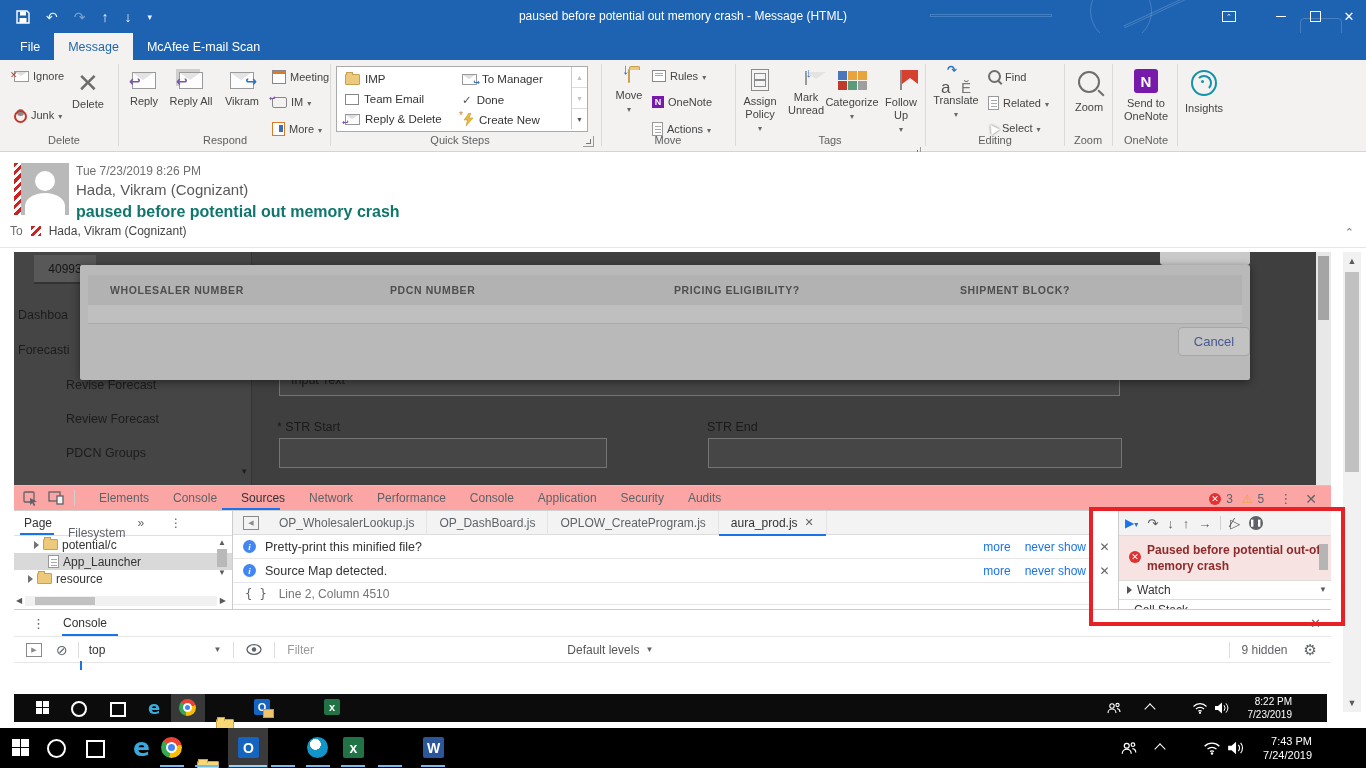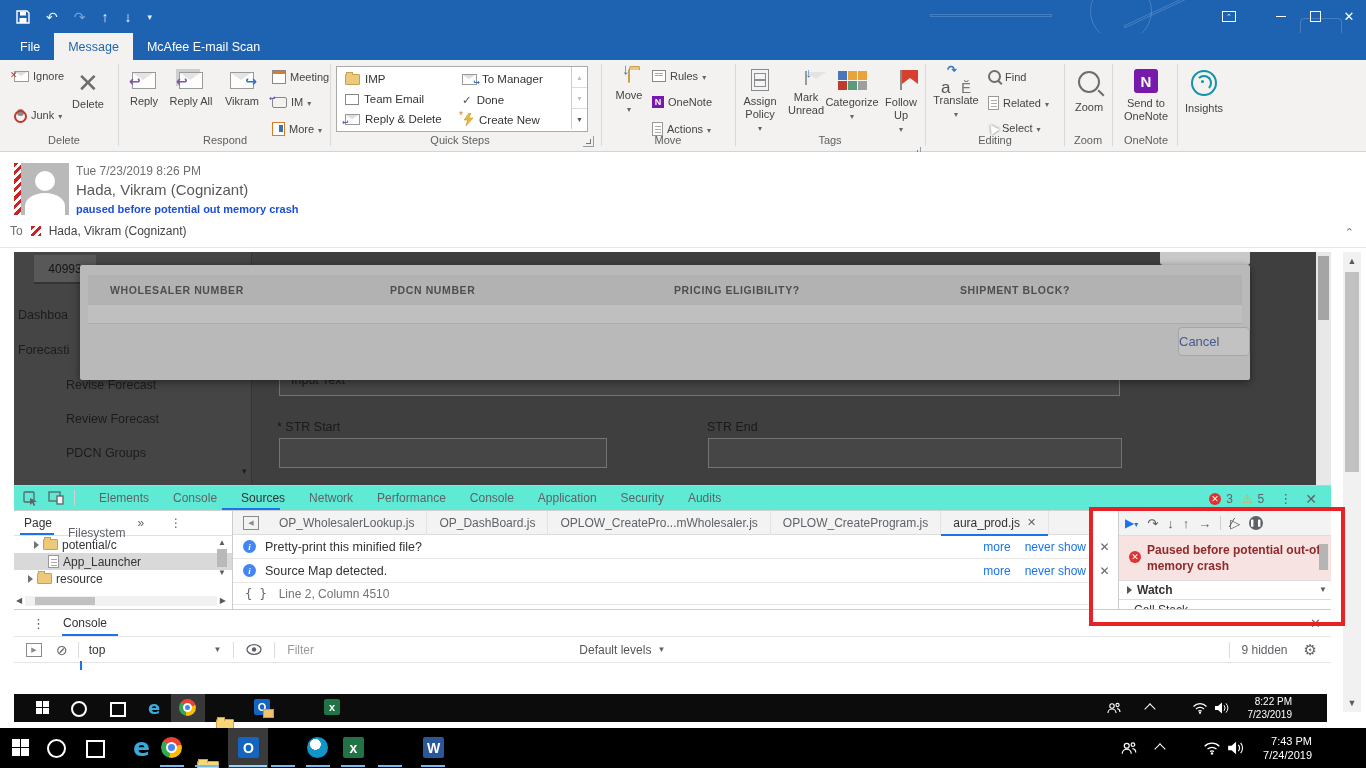--- a/index.html
+++ b/index.html
@@ -127,20 +127,21 @@
           <path d="M1 1h10l2 2v10H1z" fill="none" stroke="#fff" stroke-width="1.4"></path>
           <rect x="4" y="1.5" width="6" height="4" fill="#fff"></rect>
           <rect x="3.5" y="8" width="7" height="5" fill="#fff"></rect>
         </svg>
       <span class="tbic">↶</span>
       <span class="tbic dim">↷</span>
       <span class="tbic">↑</span>
       <span class="tbic">↓</span>
       <span class="tbic" style="font-size:9px;">▾</span>
     </div>
+    <div class="a wtitle" style="left:0;right:0;top:9px;text-align:center;">paused before potential out memory crash - Message (HTML)</div>
     <div class="a fx" style="right:0;top:0;height:33px;">
       <div class="winbtn" style="margin-right:18px;">
           <span style="border:1px solid #fff;width:12px;height:9px;display:inline-flex;align-items:center;justify-content:center;font-size:7px;">⌃</span>
         </div>
       <div class="winbtn">
           <span style="width:10px;border-top:1px solid #fff;display:inline-block;"></span>
         </div>
       <div class="winbtn">
           <span style="width:9px;height:9px;border:1px solid #fff;display:inline-block;"></span>
         </div>
@@ -367,21 +368,21 @@
       <span class="insight" style="margin:2px 0 6px;"></span>
       <span>Insights</span>
     </div>
   </div>
 
   <div class="a" style="left:0;top:152px;width:1366px;height:96px;background:#fff;border-bottom:1px solid #e6e6e6;box-sizing:border-box;">
     <div class="a stripe" style="left:14px;top:11px;width:7px;height:52px;"></div>
     <div class="a avatar" style="left:21px;top:11px;width:48px;height:52px;"></div>
     <div class="a" style="left:76px;top:12px;font-size:12px;color:#6e6e6e;">Tue 7/23/2019 8:26 PM</div>
     <div class="a" style="left:76px;top:29px;font-size:15px;color:#595959;">Hada, Vikram (Cognizant)</div>
-    <div class="a" style="left:76px;top:51px;font-size:11px;font-weight:bold;color:#1d4ed8;">paused before potential out memory crash</div>
+    <div class="a" style="left:76px;top:51px;font-size:16px;font-weight:bold;color:#0f766e;">paused before potential out memory crash</div>
     <div class="a fx" style="left:10px;top:72px;gap:8px;">
       <span style="font-size:12px;color:#6e6e6e;">To</span>
       <span class="stripe" style="width:10px;height:10px;display:inline-block;"></span>
       <span style="font-size:12px;color:#444;">Hada, Vikram (Cognizant)</span>
     </div>
     <div class="a" style="right:12px;top:74px;color:#777;font-size:11px;">⌃</div>
   </div>
 
   <div class="a webpage">
 
@@ -406,33 +407,33 @@
     <div class="a" style="left:1146px;top:0;width:90px;height:13px;background:#c9c9c9;border-radius:0 0 3px 3px;"></div>
 
     <div class="a modal" style="left:66px;top:13px;width:1170px;height:115px;">
       <div class="a" style="left:8px;right:8px;top:10px;height:30px;background:#b2b2b2;border-bottom:1px solid #9b9b9b;">
         <span class="a mhead" style="left:22px;top:9px;">WHOLESALER NUMBER</span>
         <span class="a mhead" style="left:302px;top:9px;">PDCN NUMBER</span>
         <span class="a mhead" style="left:586px;top:9px;">PRICING ELIGIBILITY?</span>
         <span class="a mhead" style="left:872px;top:9px;">SHIPMENT BLOCK?</span>
       </div>
       <div class="a" style="left:8px;right:8px;top:40px;height:18px;background:#bfbfbf;border-bottom:1px solid #ababab;"></div>
-      <div class="a" style="left:1098px;top:62px;width:70px;height:27px;background:#c2c2c2;border:1px solid #a6a6a6;border-radius:4px;display:flex;align-items:center;">
+      <div class="a" style="left:1098px;top:62px;width:70px;height:27px;background:#c2c2c2;border:1px solid #a6a6a6;border-radius:4px;display:flex;align-items:center;justify-content:center;">
         <span style="color:#47598f;font-size:13px;">Cancel</span>
       </div>
     </div>
 
     <div class="a" style="right:0;top:0;width:15px;height:233px;background:#e8e8e8;">
       <div class="thumb" style="position:absolute;left:2px;top:4px;width:11px;height:64px;background:#a5a5a5;"></div>
     </div>
   </div>
 
   <div class="a devtools">
 
-    <div class="a fx" style="left:0;top:0;width:1317px;height:25px;background:#5eead4;border-bottom:1px solid #d0d0d0;box-sizing:border-box;">
+    <div class="a fx" style="left:0;top:0;width:1317px;height:25px;background:#fca5a5;border-bottom:1px solid #d0d0d0;box-sizing:border-box;">
       <svg width="15" height="15" viewBox="0 0 15 15" style="margin-left:9px;">
           <rect x="1" y="1" width="10" height="10" rx="1" fill="none" stroke="#5f6368" stroke-width="1.3"></rect>
           <polygon points="7,7 14,10.5 10.8,11.3 12.3,14.3 10.8,15 9.3,12 7,14" fill="#5f6368"></polygon>
         </svg>
       <svg width="16" height="14" viewBox="0 0 16 14" style="margin-left:10px;">
           <rect x="1" y="1" width="11" height="9" fill="none" stroke="#5f6368" stroke-width="1.3"></rect>
           <rect x="9" y="5" width="6" height="8" fill="#f3f3f3" stroke="#5f6368" stroke-width="1.3"></rect>
         </svg>
       <span style="width:1px;height:16px;background:#d0d0d0;margin:0 12px 0 10px;"></span>
       <span class="dtab" style="padding:0 12px;">Elements</span>
@@ -490,21 +491,20 @@
             <div class="thumb" style="position:absolute;left:10px;top:1px;width:60px;height:8px;"></div>
           </div>
         <span class="sarrow">▶</span>
       </div>
     </div>
 
     <div class="a fx" style="left:219px;top:25px;width:857px;height:24px;background:#f3f3f3;border-bottom:1px solid #ddd;box-sizing:border-box;">
       <span style="width:14px;height:12px;border:1px solid #8a8a8a;margin:0 8px 0 10px;display:inline-flex;align-items:center;color:#8a8a8a;font-size:7px;justify-content:center;">◀</span>
       <span class="ftab">OP_WholesalerLookup.js</span>
       <span class="ftab">OP_DashBoard.js</span>
-      <span class="ftab">OPLOW_CreatePro...mWholesaler.js</span>
       <span class="ftab">OPLOW_CreateProgram.js</span>
       <span class="ftab" style="position:relative;color:#333;gap:7px;">
         <span>aura_prod.js</span>
         <span class="ico-g" style="font-size:11px;">✕</span>
         <span class="blueline" style="position:absolute;left:0;right:0;bottom:-1px;"></span>
       </span>
     </div>
 
     <div class="a fx" style="left:219px;top:49px;width:857px;height:24px;border-bottom:1px solid #e6e6e6;box-sizing:border-box;">
       <span class="infoi" style="margin:0 9px 0 10px;">i</span>
@@ -545,21 +545,21 @@
       <div class="pausedbox" style="height:44px;position:relative;">
         <span class="errdot" style="position:absolute;left:10px;top:15px;">✕</span>
         <div class="pausedtx" style="position:absolute;left:28px;top:6px;">
           <div>Paused before potential out-of-</div>
           <div>memory crash</div>
         </div>
         <div class="thumb" style="position:absolute;right:3px;top:8px;width:9px;height:26px;background:#b5b5b5;"></div>
       </div>
       <div class="fx" style="height:18px;border-top:1px solid #ddd;border-bottom:1px solid #ddd;gap:5px;padding-left:8px;position:relative;">
         <span class="twisty" style="border-left-color:#555;"></span>
-        <span style="font-size:12px;color:#333;font-weight:bold;">Watch</span>
+        <span style="font-size:12px;color:#333;">Watch</span>
         <span class="sarrow" style="position:absolute;right:4px;">▼</span>
       </div>
       <div style="height:10px;overflow:hidden;padding-left:15px;">
         <span style="font-size:12px;color:#333;">Call Stack</span>
       </div>
     </div>
 
     <div class="a" style="left:0;top:123px;width:1317px;height:64px;border-top:1px solid #ccc;box-sizing:border-box;background:#fff;">
       <div class="fx" style="height:26px;position:relative;">
         <span class="ico-g" style="margin-left:18px;font-size:13px;">⋮</span>
@@ -575,21 +575,21 @@
           <span style="font-size:12px;color:#333;">top</span>
           <span class="ico-g" style="font-size:8px;">▼</span>
         </span>
         <span style="width:1px;height:16px;background:#ddd;margin:0 12px;"></span>
         <svg width="16" height="11" viewBox="0 0 16 11">
             <ellipse cx="8" cy="5.5" rx="7" ry="4.8" fill="none" stroke="#5f6368" stroke-width="1.3"></ellipse>
             <circle cx="8" cy="5.5" r="2.2" fill="#5f6368"></circle>
           </svg>
         <span style="width:1px;height:16px;background:#ddd;margin:0 12px;"></span>
         <span style="font-size:12px;color:#9a9a9a;width:280px;">Filter</span>
-        <span class="fx" style="gap:6px;margin-left:12px;">
+        <span class="fx" style="gap:6px;">
           <span style="font-size:12px;color:#555;">Default levels</span>
           <span class="ico-g" style="font-size:8px;">▼</span>
         </span>
         <span style="flex:1;"></span>
         <span style="width:1px;height:16px;background:#ddd;margin:0 12px;"></span>
         <span style="font-size:12px;color:#5f6368;">9 hidden</span>
         <span style="color:#5f6368;font-size:15px;margin:0 14px 0 16px;">⚙</span>
       </div>
       <div style="position:absolute;left:66px;bottom:3px;width:2px;height:9px;background:#1a73e8;"></div>
     </div>

